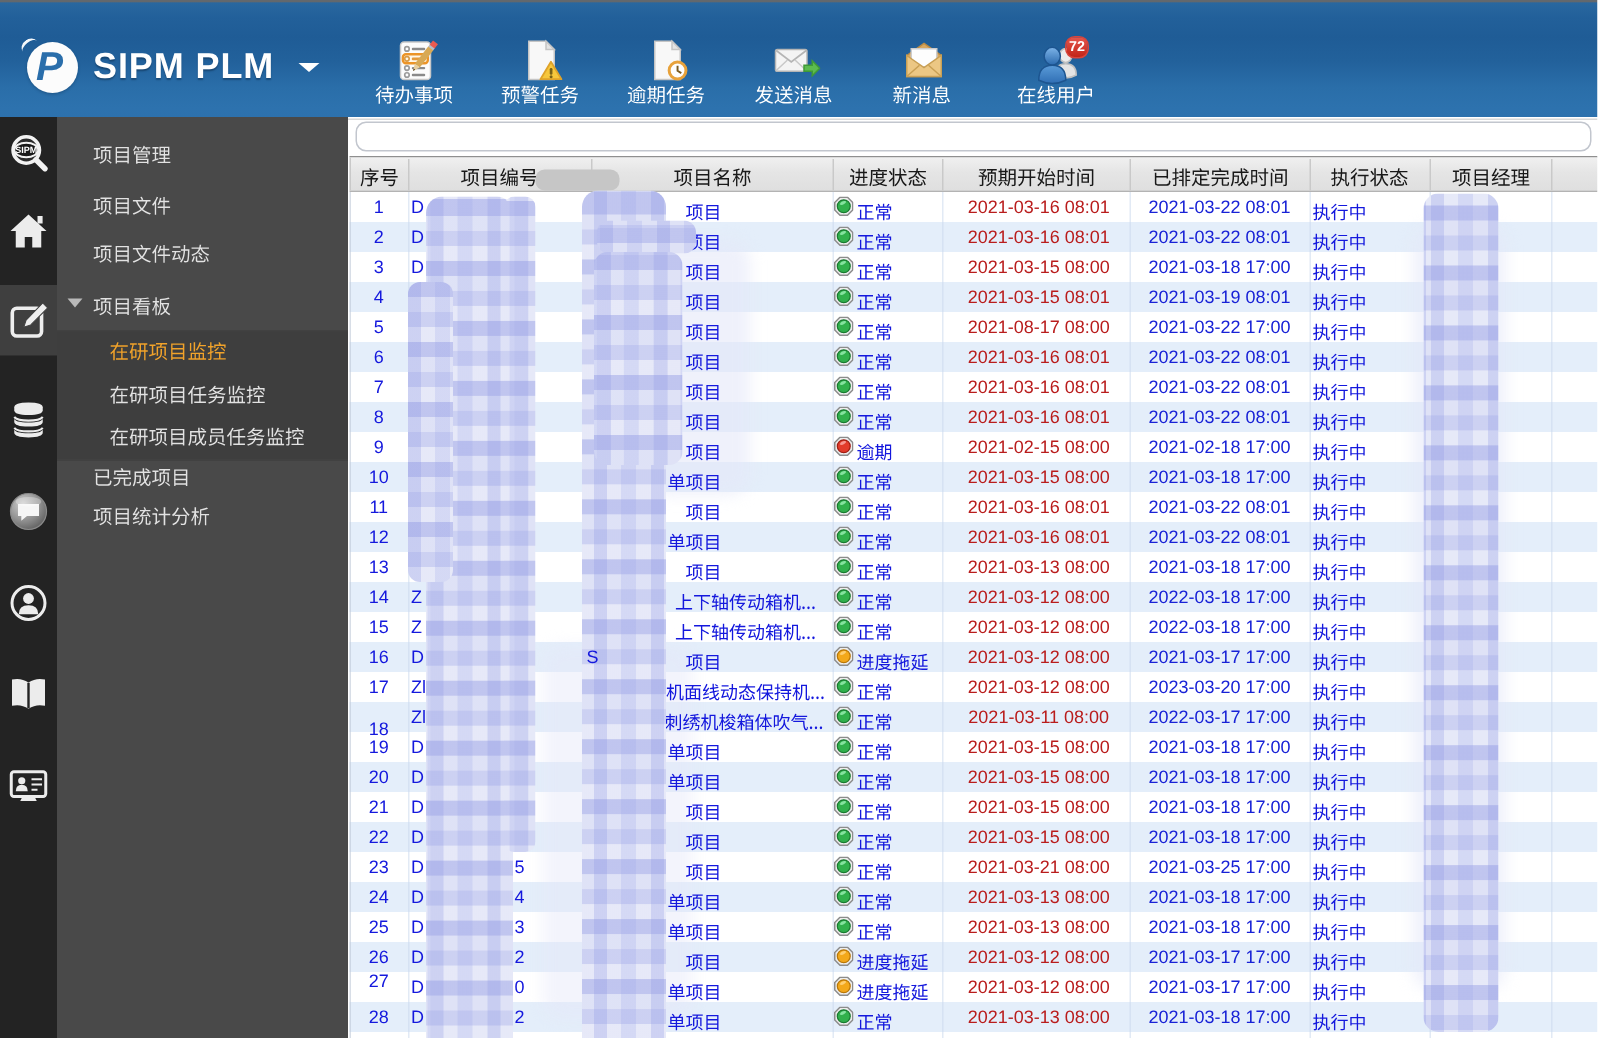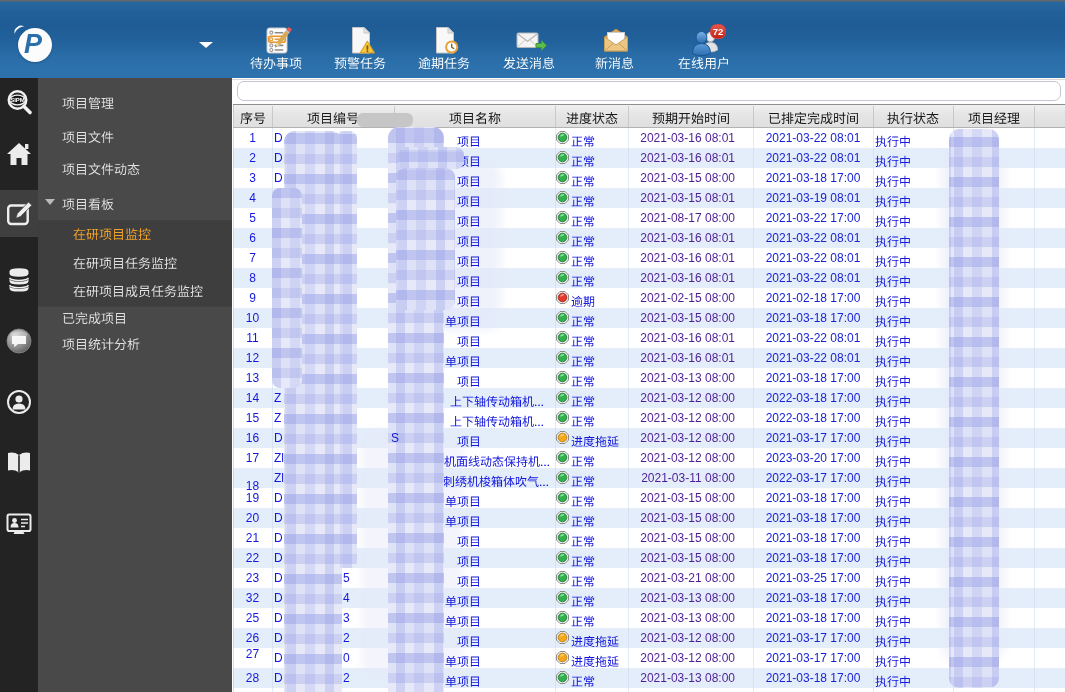--- a/index.html
+++ b/index.html
@@ -1,21 +1,21 @@
 <!DOCTYPE html>
 <html><head><meta charset="utf-8"><title>SIPM PLM</title>
 <style>
 html,body{margin:0;padding:0}
 body{width:1065px;height:692px;overflow:hidden;font-family:"Liberation Sans",sans-serif;background:#fff}
 #app{position:relative;width:1065px;height:692px;overflow:hidden}
 .abs{position:absolute}
 .row{position:absolute;left:233px;width:832px;height:20px}
 .cellL{position:absolute;font-size:12px;color:#1418dd}
 .num{position:absolute;left:233px;width:39px;text-align:center;font-size:12px;color:#1418dd;line-height:20px}
-.d1{position:absolute;left:610px;width:125px;text-align:right;font-size:12px;color:#4c1d95;line-height:20px}
+.d1{position:absolute;left:630px;width:125px;text-align:center;font-size:12px;color:#b91c1c;line-height:20px}
 .d2{position:absolute;left:753px;width:120px;text-align:center;font-size:12px;color:#1822d6;line-height:20px}
 .code{position:absolute;left:274px;font-size:12px;color:#1418dd;line-height:20px}
 .dig{position:absolute;left:343px;font-size:12px;color:#1418dd;line-height:20px}
 .vline{position:absolute;width:1px;background:rgba(203,217,236,.55)}
 .hvline{position:absolute;width:1px;top:106px;height:21px;background:#c9c9c9}
 .mosaic{position:absolute;border-radius:11px;
  background:
  repeating-linear-gradient(90deg, rgba(140,150,228,.28) 0 9px, rgba(255,255,255,0) 9px 18px, rgba(150,160,232,.22) 18px 28px, rgba(255,255,255,0) 28px 38px),
  repeating-linear-gradient(180deg, rgba(152,160,230,.5) 0 10px, rgba(196,202,242,.28) 10px 20px, rgba(165,173,234,.42) 20px 30px, rgba(222,226,248,.25) 30px 40px),
  linear-gradient(#e9ebf8,#e9ebf8)}
@@ -56,20 +56,21 @@
 <path id="t4" d="M8.7 4.8C9.3 5.4 10 6.2 10.4 6.7L11.2 6.2C10.8 5.7 10.1 4.9 9.5 4.3ZM1.9 8.3C2 8.1 2.4 8.1 3.3 8.1H5.1C4.2 10.8 2.8 12.9 0.4 14.3C0.6 14.5 1 14.9 1.1 15.1C2.8 14.1 4 12.7 5 11.1C5.5 12.1 6.1 12.9 6.9 13.6C5.8 14.4 4.5 15 3.1 15.3C3.3 15.5 3.5 15.9 3.6 16.1C5.1 15.7 6.5 15.1 7.7 14.3C8.8 15.2 10.3 15.8 11.9 16.2C12.1 15.9 12.3 15.5 12.5 15.3C10.9 15 9.6 14.4 8.4 13.7C9.6 12.7 10.4 11.4 11 9.7L10.3 9.4L10.1 9.5H5.7C5.9 9 6.1 8.5 6.2 8.1H12.1L12.1 7.1H6.5C6.7 6.2 6.8 5.3 7 4.3L5.9 4.1C5.8 5.2 5.6 6.2 5.3 7.1H3.0C3.3 6.4 3.7 5.6 3.9 4.7L2.9 4.5C2.7 5.5 2.2 6.6 2 6.8C1.9 7.1 1.7 7.3 1.5 7.4C1.7 7.6 1.8 8.1 1.9 8.3ZM7.6 13.1C6.8 12.3 6.1 11.4 5.6 10.4H9.6C9.2 11.5 8.5 12.3 7.6 13.1Z M18.3 4.5C18.7 5.2 19.2 6 19.4 6.6L20.3 6.2C20.1 5.7 19.6 4.8 19.1 4.2ZM14 4.8C14.7 5.5 15.5 6.5 15.9 7.1L16.7 6.6C16.3 6 15.5 5 14.8 4.3ZM23.2 4.2C22.9 4.9 22.4 5.9 22 6.6H17.6V7.5H20.6V9.0L20.6 9.4H17.1V10.3H20.5C20.3 11.4 19.5 12.6 17.2 13.6C17.4 13.7 17.8 14.1 17.9 14.3C19.8 13.4 20.8 12.3 21.2 11.2C22.3 12.3 23.5 13.5 24.1 14.2L24.8 13.5C24.1 12.7 22.6 11.4 21.5 10.3V10.3H25.3V9.4H21.6L21.6 9.0V7.5H24.9V6.6H23.0C23.4 6 23.9 5.2 24.2 4.5ZM16.2 8.6H13.6V9.5H15.3V13.6C14.7 13.8 14 14.4 13.3 15.2L14 16.1C14.7 15.2 15.2 14.4 15.7 14.4C15.9 14.4 16.4 14.9 16.9 15.2C17.9 15.8 19 16 20.7 16.0C22 16 24.4 15.9 25.3 15.8C25.4 15.5 25.5 15 25.6 14.7C24.3 14.9 22.3 15 20.7 15.0C19.2 15 18 14.9 17.2 14.4C16.7 14.1 16.5 13.9 16.2 13.7Z M37.2 4.5C36.9 5.3 36.3 6.3 35.8 7.0L36.7 7.3C37.1 6.7 37.7 5.8 38.2 4.9ZM30.6 5.0C31.1 5.7 31.7 6.7 31.9 7.4L32.7 7.0C32.5 6.3 31.9 5.3 31.4 4.6ZM27.1 5.0C27.9 5.4 28.9 6.1 29.4 6.6L30 5.8C29.5 5.3 28.5 4.7 27.7 4.3ZM26.5 8.4C27.3 8.9 28.3 9.5 28.8 10.0L29.4 9.2C28.9 8.8 27.9 8.2 27.1 7.8ZM26.9 15.4 27.7 16.0C28.4 14.8 29.2 13.1 29.8 11.7L29.1 11.1C28.4 12.6 27.5 14.4 26.9 15.4ZM31.9 11.0H36.7V12.4H31.9ZM31.9 10.2V8.8H36.7V10.2ZM33.9 4.1V7.9H30.9V16.1H31.9V13.3H36.7V14.9C36.7 15.1 36.6 15.1 36.4 15.1C36.2 15.1 35.5 15.1 34.8 15.1C34.9 15.4 35.1 15.8 35.1 16.0C36.1 16 36.7 16 37.1 15.9C37.5 15.7 37.6 15.4 37.6 14.9V7.9H34.8V4.1Z M42.5 7.9H48.5V9.0H42.5ZM42.5 9.7H48.5V10.8H42.5ZM42.5 6.1H48.5V7.2H42.5ZM42.4 12.5V14.6C42.4 15.6 42.8 15.9 44.3 15.9C44.6 15.9 47 15.9 47.3 15.9C48.6 15.9 48.9 15.5 49 13.8C48.8 13.8 48.3 13.6 48.1 13.5C48 14.8 47.9 15 47.2 15.0C46.7 15 44.8 15 44.4 15.0C43.5 15 43.4 14.9 43.4 14.6V12.5ZM48.9 12.6C49.5 13.4 50.1 14.5 50.4 15.2L51.3 14.8C51 14.1 50.4 13 49.8 12.2ZM40.9 12.4C40.6 13.2 40.1 14.4 39.6 15.1L40.5 15.5C41 14.8 41.4 13.6 41.8 12.8ZM44.4 12.0C45.1 12.6 45.9 13.4 46.2 14.0L47 13.5C46.6 13 45.9 12.1 45.2 11.6H49.5V5.4H45.6C45.8 5 46 4.6 46.2 4.2L45 4.0C44.9 4.4 44.7 4.9 44.6 5.4H41.5V11.6H45.1Z"></path>
 <path id="t5" d="M4.7 12.3C5.1 13 5.5 13.8 5.7 14.4L6.4 14.0C6.2 13.5 5.8 12.6 5.3 12.0ZM1.8 12.0C1.5 12.8 1.1 13.6 0.5 14.2C0.7 14.3 1.1 14.6 1.2 14.7C1.7 14.1 2.2 13.1 2.5 12.2ZM7.2 5.4V9.9C7.2 11.6 7.1 13.8 6 15.4C6.2 15.5 6.6 15.8 6.7 16.0C7.9 14.3 8.1 11.8 8.1 9.9V9.5H10.1V16.1H11.0V9.5H12.5V8.6H8.1V6.1C9.5 5.8 11 5.5 12.1 5.1L11.3 4.4C10.3 4.8 8.6 5.2 7.2 5.4ZM2.8 4.3C3 4.7 3.2 5.1 3.4 5.5H0.8V6.3H6.5V5.5H4.4C4.2 5.1 3.9 4.5 3.7 4.1ZM4.9 6.4C4.7 7 4.4 7.9 4.2 8.5H0.6V9.3H3.3V10.7H0.7V11.5H3.3V14.8C3.3 15 3.2 15 3.1 15.0C3 15 2.6 15 2.1 15.0C2.2 15.2 2.4 15.6 2.4 15.8C3 15.8 3.5 15.8 3.8 15.7C4.1 15.5 4.2 15.3 4.2 14.9V11.5H6.6V10.7H4.2V9.3H6.7V8.5H5.1C5.3 7.9 5.6 7.2 5.8 6.6ZM1.6 6.6C1.9 7.2 2.1 8 2.1 8.5L3 8.3C2.9 7.8 2.7 7 2.4 6.4Z M24.2 4.5C23.9 5.3 23.3 6.3 22.8 7.0L23.7 7.3C24.1 6.7 24.7 5.8 25.2 4.9ZM17.6 5.0C18.1 5.7 18.7 6.7 18.9 7.4L19.7 7.0C19.5 6.3 18.9 5.3 18.4 4.6ZM14.1 5.0C14.9 5.4 15.9 6.1 16.4 6.6L17 5.8C16.5 5.3 15.5 4.7 14.7 4.3ZM13.5 8.4C14.3 8.9 15.3 9.5 15.8 10.0L16.4 9.2C15.9 8.8 14.9 8.2 14.1 7.8ZM13.9 15.4 14.7 16.0C15.4 14.8 16.2 13.1 16.8 11.7L16.1 11.1C15.4 12.6 14.5 14.4 13.9 15.4ZM18.9 11.0H23.7V12.4H18.9ZM18.9 10.2V8.8H23.7V10.2ZM20.9 4.1V7.9H17.9V16.1H18.9V13.3H23.7V14.9C23.7 15.1 23.6 15.1 23.4 15.1C23.2 15.1 22.5 15.1 21.8 15.1C21.9 15.4 22.1 15.8 22.1 16.0C23.1 16 23.7 16 24.1 15.9C24.5 15.7 24.6 15.4 24.6 14.9V7.9H21.8V4.1Z M29.5 7.9H35.5V9.0H29.5ZM29.5 9.7H35.5V10.8H29.5ZM29.5 6.1H35.5V7.2H29.5ZM29.4 12.5V14.6C29.4 15.6 29.8 15.9 31.3 15.9C31.6 15.9 34 15.9 34.3 15.9C35.6 15.9 35.9 15.5 36 13.8C35.8 13.8 35.3 13.6 35.1 13.5C35 14.8 34.9 15 34.2 15.0C33.7 15 31.8 15 31.4 15.0C30.5 15 30.4 14.9 30.4 14.6V12.5ZM35.9 12.6C36.5 13.4 37.1 14.5 37.4 15.2L38.3 14.8C38 14.1 37.4 13 36.8 12.2ZM27.9 12.4C27.6 13.2 27.1 14.4 26.6 15.1L27.5 15.5C28 14.8 28.4 13.6 28.8 12.8ZM31.4 12.0C32.1 12.6 32.9 13.4 33.2 14.0L34 13.5C33.6 13 32.9 12.1 32.2 11.6H36.5V5.4H32.6C32.8 5 33 4.6 33.2 4.2L32 4.0C31.9 4.4 31.7 4.9 31.6 5.4H28.5V11.6H32.1Z"></path>
 <path id="t6" d="M5.1 4.2C4.9 4.8 4.7 5.5 4.4 6.2H0.8V7.1H4.0C3.1 8.8 2 10.3 0.5 11.4C0.7 11.6 0.9 12 1 12.3C1.5 11.9 2.1 11.4 2.5 10.9V16.1H3.5V9.8C4.1 9 4.6 8 5.1 7.1H12.2V6.2H5.5C5.7 5.6 5.9 5 6.1 4.4ZM7.8 7.8V10.3H4.8V11.2H7.8V14.9H4.3V15.8H12.2V14.9H8.7V11.2H11.7V10.3H8.7V7.8Z M13.7 14.4 13.9 15.3C15.1 14.9 16.7 14.5 18.2 14.0L18 13.2C16.4 13.7 14.8 14.1 13.7 14.4ZM22.2 4.9C22.8 5.3 23.6 5.8 24 6.1L24.6 5.5C24.2 5.2 23.4 4.7 22.7 4.4ZM13.9 9.6C14.1 9.5 14.4 9.4 16 9.2C15.4 10 14.9 10.7 14.7 11.0C14.3 11.4 14 11.8 13.7 11.8C13.8 12.1 14 12.5 14 12.7C14.3 12.6 14.7 12.4 18 11.8C18 11.6 18 11.2 18 10.9L15.4 11.4C16.4 10.2 17.4 8.8 18.2 7.4L17.4 6.9C17.1 7.4 16.9 7.9 16.6 8.3L14.9 8.5C15.7 7.4 16.5 6 17 4.6L16.1 4.2C15.6 5.8 14.6 7.4 14.4 7.9C14.1 8.3 13.8 8.6 13.6 8.7C13.7 8.9 13.9 9.4 13.9 9.6ZM24.5 10.5C24 11.4 23.3 12.1 22.5 12.8C22.3 12.1 22.1 11.2 21.9 10.3L25.3 9.7L25.1 8.8L21.8 9.4C21.8 8.9 21.7 8.3 21.7 7.7L24.9 7.2L24.7 6.4L21.6 6.8C21.6 6 21.6 5.1 21.6 4.1H20.6C20.6 5.1 20.6 6.1 20.7 7.0L18.6 7.3L18.8 8.2L20.7 7.9C20.8 8.5 20.8 9 20.9 9.6L18.4 10.1L18.5 11.0L21 10.5C21.2 11.6 21.4 12.5 21.7 13.4C20.6 14.1 19.3 14.7 18 15.1C18.2 15.3 18.4 15.7 18.6 15.9C19.8 15.5 20.9 14.9 22 14.2C22.5 15.4 23.2 16.1 24.1 16.1C25 16.1 25.3 15.7 25.5 14.2C25.3 14.1 25 13.9 24.8 13.7C24.7 14.8 24.6 15.1 24.2 15.1C23.7 15.1 23.2 14.6 22.8 13.6C23.8 12.9 24.7 11.9 25.4 10.9Z M28 5.1V9.8C28 11.6 27.9 13.9 26.4 15.5C26.6 15.7 27 16 27.2 16.2C28.2 15.1 28.6 13.6 28.8 12.1H32.1V16.0H33.1V12.1H36.6V14.8C36.6 15 36.5 15.1 36.2 15.1C36 15.1 35.1 15.1 34.2 15.1C34.3 15.4 34.5 15.8 34.5 16.0C35.7 16.1 36.5 16 36.9 15.9C37.4 15.7 37.5 15.4 37.5 14.8V5.1ZM29 6.0H32.1V8.1H29.0ZM36.6 6.0V8.1H33.1V6.0ZM29 9.0H32.1V11.2H28.9C28.9 10.7 29 10.2 29 9.8ZM36.6 9.0V11.2H33.1V9.0Z M42.2 7.1H49.0V9.7H42.2L42.2 9.0ZM44.7 4.3C45 4.9 45.3 5.6 45.4 6.2H41.2V9.0C41.2 11 41 13.7 39.4 15.6C39.7 15.7 40.1 16 40.3 16.2C41.6 14.6 42 12.5 42.2 10.6H49.0V11.5H50.0V6.2H45.9L46.5 6.0C46.3 5.5 46 4.7 45.7 4.1Z"></path>
 </defs>
 </svg>
 <div class="abs" style="left:0;top:0;width:1065px;height:78px;
 background:linear-gradient(180deg,#63686d 0,#63686d 1px,#29679f 2px,#22609a 15%,#1f5c96 32%,#22619b 52%,#2a6ea9 75%,#2d72ae 92%,#2d71ad 100%)"></div>
 <div class="abs" style="left:18px;top:28px;width:34px;height:34px;border-radius:50%;background:#fcfcfc;box-shadow:0 1px 2px rgba(10,40,70,.3)"></div>
 <div class="abs" style="left:24px;top:29px;color:#2a6eab;font-size:27px;font-weight:bold;font-style:italic;font-family:'Liberation Sans',sans-serif">P</div>
 <div class="abs" style="left:14px;top:26px;width:12px;height:8px;border-radius:50%;border-top:2.2px solid #f4f8fb;transform:rotate(-38deg)"></div>
+<div class="abs" style="left:62px;top:31px;font-size:24px;font-weight:bold;color:#fff;letter-spacing:0.6px;text-shadow:0 1px 1px rgba(0,20,40,.35)">SIPM PLM</div>
 <div class="abs" style="left:199px;top:42px;width:0;height:0;border-left:7px solid transparent;border-right:7px solid transparent;border-top:6px solid #fff"></div>
 <div class="abs" style="left:263px;top:26px"><svg width="30" height="30" viewBox="0 0 30 30">
 <rect x="4" y="2" width="20" height="25" rx="2.4" fill="#fcfcfc" stroke="#c8c8c8"></rect>
 <circle cx="8.3" cy="6.6" r="1.5" fill="none" stroke="#9a9a9a" stroke-width="1.1"></circle>
 <rect x="11.5" y="5.9" width="9" height="1.6" rx="0.8" fill="#8a8a8a"></rect>
 <rect x="5.6" y="10.2" width="16.6" height="6" rx="2" fill="#fff7e8" stroke="#ec9427" stroke-width="1.6"></rect>
 <circle cx="8.3" cy="13.2" r="1.5" fill="none" stroke="#d89a45" stroke-width="1.1"></circle>
 <rect x="11.5" y="12.4" width="9.5" height="1.7" rx="0.8" fill="#e49a3c"></rect>
 <circle cx="8.3" cy="19.4" r="1.5" fill="none" stroke="#9a9a9a" stroke-width="1.1"></circle>
 <rect x="11.5" y="18.6" width="9" height="1.6" rx="0.8" fill="#8a8a8a"></rect>
@@ -695,21 +696,21 @@
 <path d="M3.8 5.2 q1.2 -2.4 3.6 -2.2 q1.6 0.4 -0.4 1.8 q-2 1.4 -3.2 0.4z" fill="#8fe8a8" opacity="0.9"></path>
     </svg>
 <svg class="abs" style="left:571.0px;top:571.6px" width="24" height="17">
       <use href="#zc" fill="#1418dd"></use>
     </svg>
 <div class="d1" style="top:568px">2021-03-21 08:00</div>
 <div class="d2" style="top:568px">2021-03-25 17:00</div>
 <svg class="abs" style="left:875.0px;top:571.6px" width="36" height="17">
       <use href="#zxz" fill="#1418dd"></use>
     </svg>
-<div class="num" style="top:588px">32</div>
+<div class="num" style="top:588px">24</div>
 <div class="code" style="top:588px">D</div>
 <div class="dig" style="top:588px">4</div>
 <svg class="abs" style="left:445.0px;top:591.6px" width="36" height="17">
       <use href="#dxm" fill="#1418dd"></use>
     </svg>
 <svg class="abs" style="left:556px;top:591px" width="13" height="13" viewBox="0 0 13 13">
 <polygon points="4,0.5 9,0.5 12.5,4 12.5,9 9,12.5 4,12.5 0.5,9 0.5,4" fill="#ededed" stroke="#8d8d8d"></polygon>
 <circle cx="6.5" cy="6.5" r="4.3" fill="#31b04c" stroke="#187a2f" stroke-width="0.8"></circle>
 <path d="M3.8 5.2 q1.2 -2.4 3.6 -2.2 q1.6 0.4 -0.4 1.8 q-2 1.4 -3.2 0.4z" fill="#8fe8a8" opacity="0.9"></path>
     </svg>

